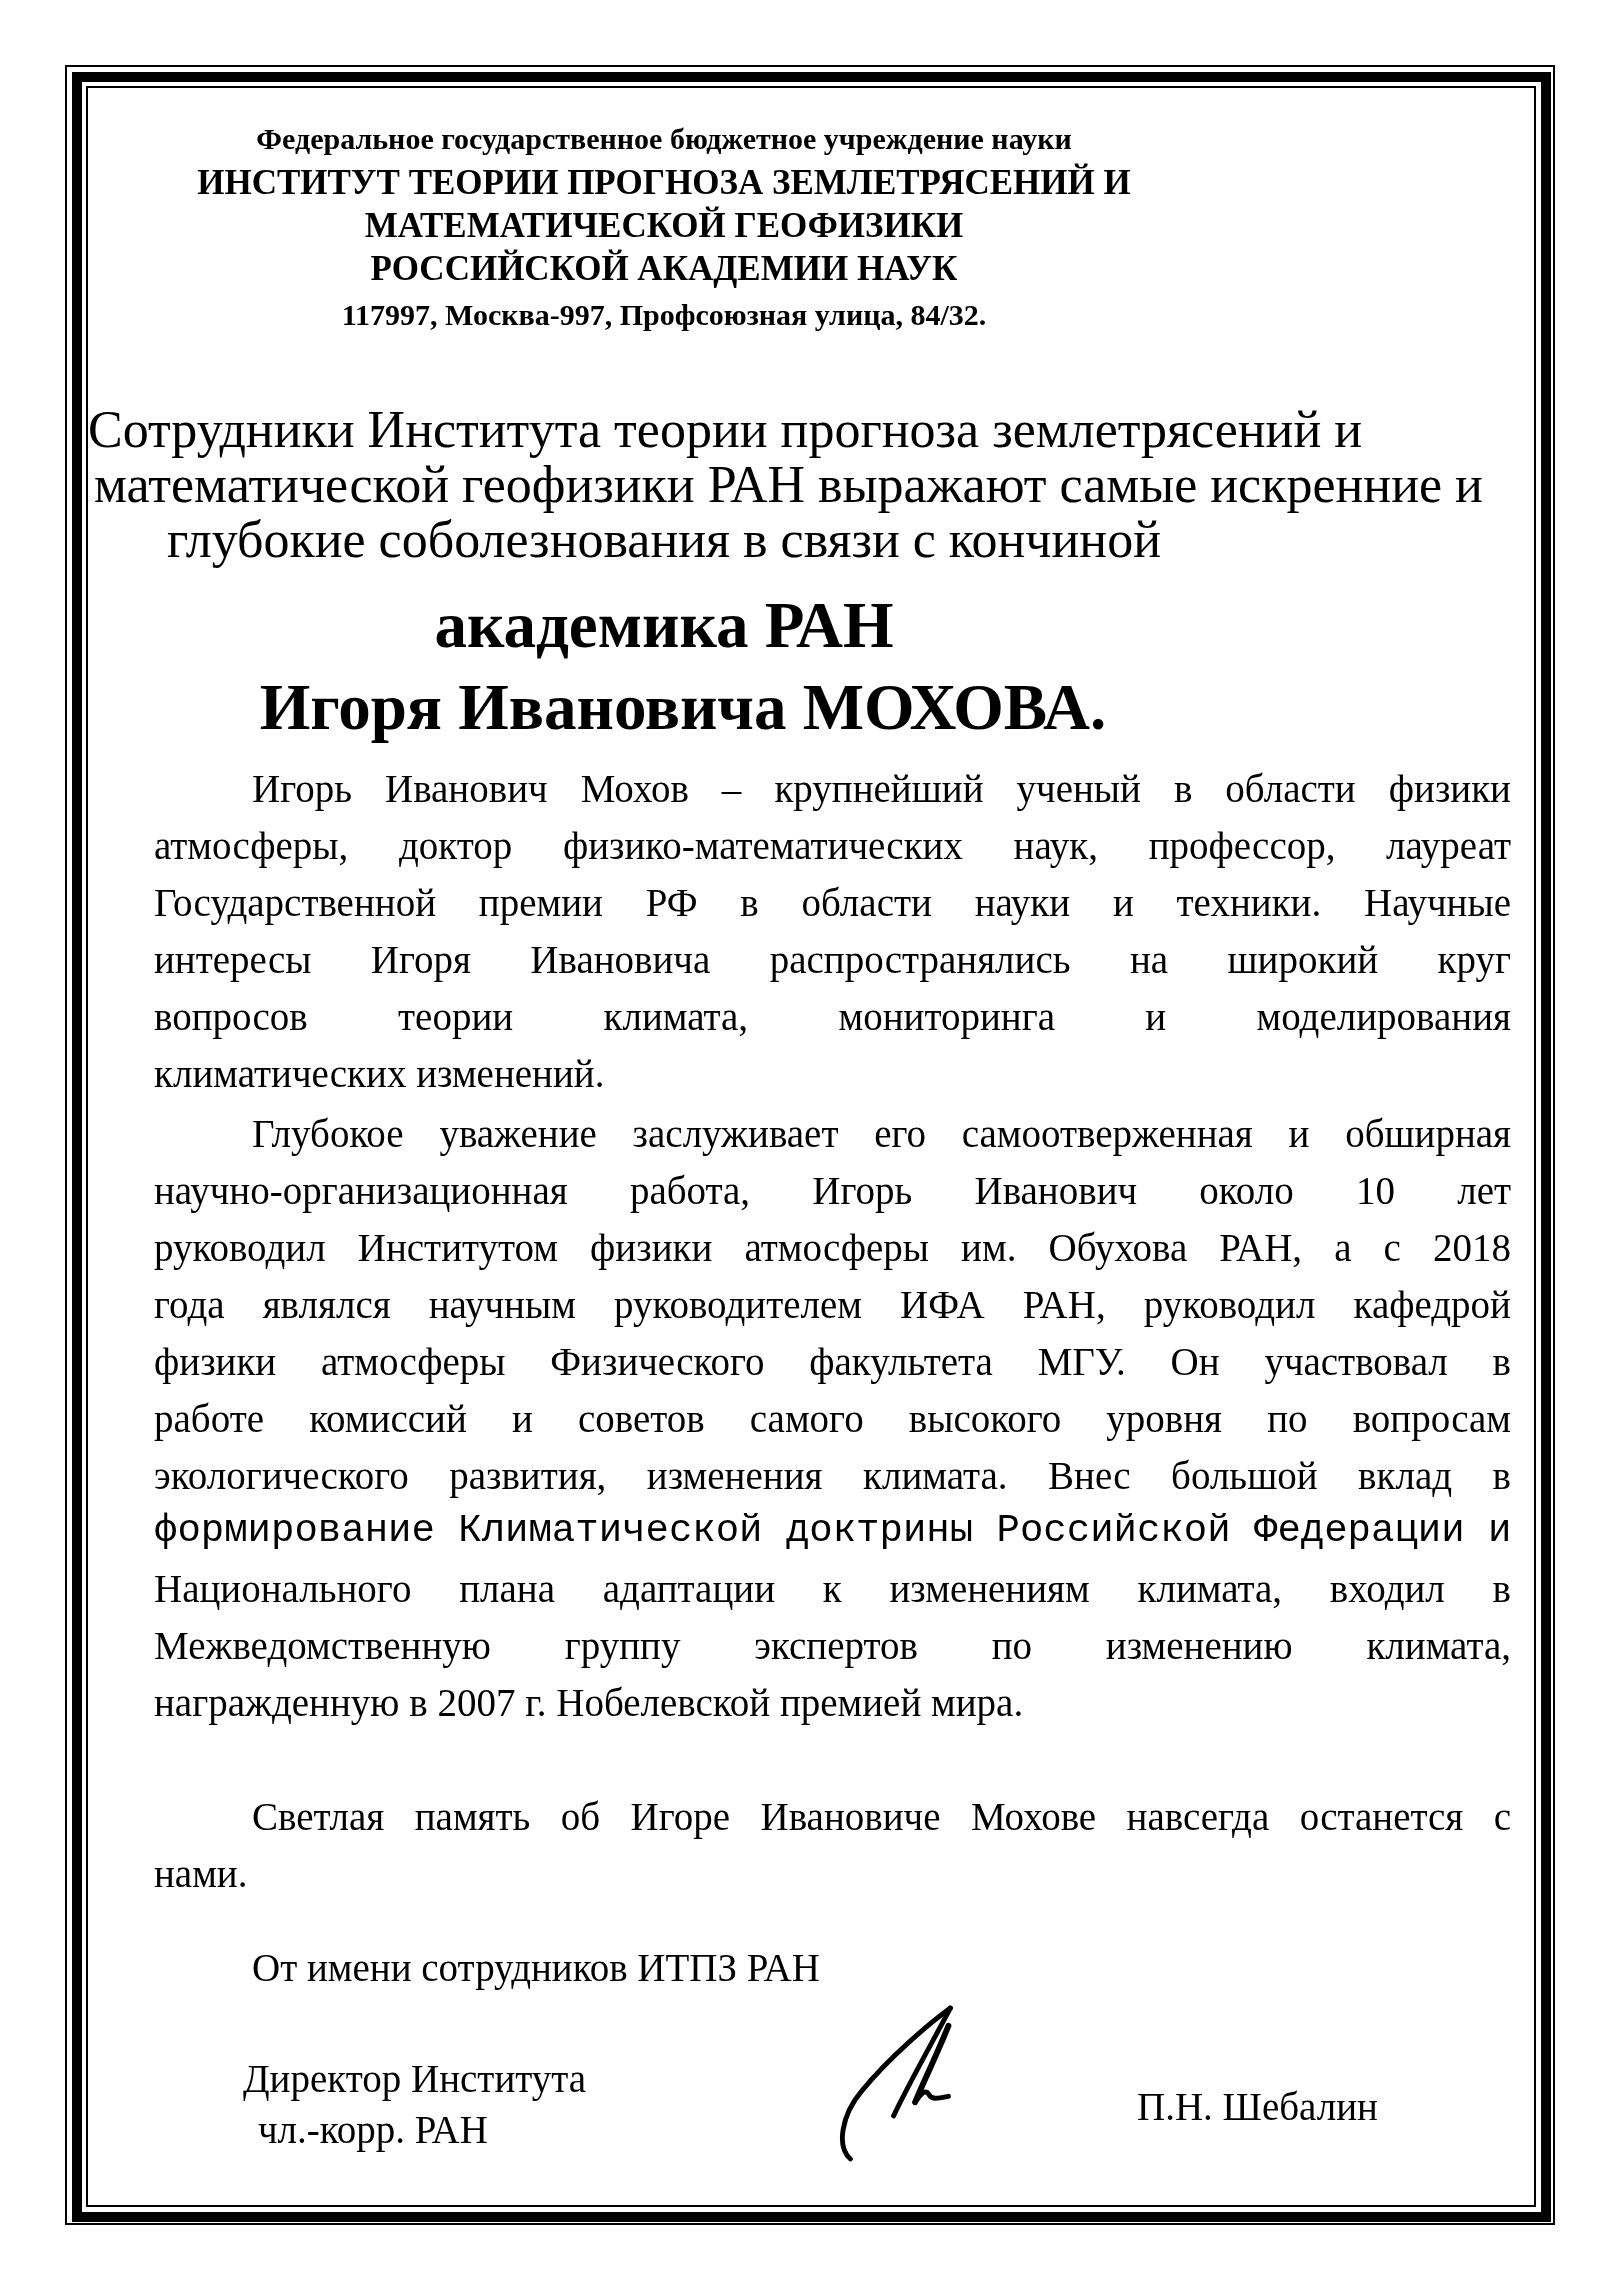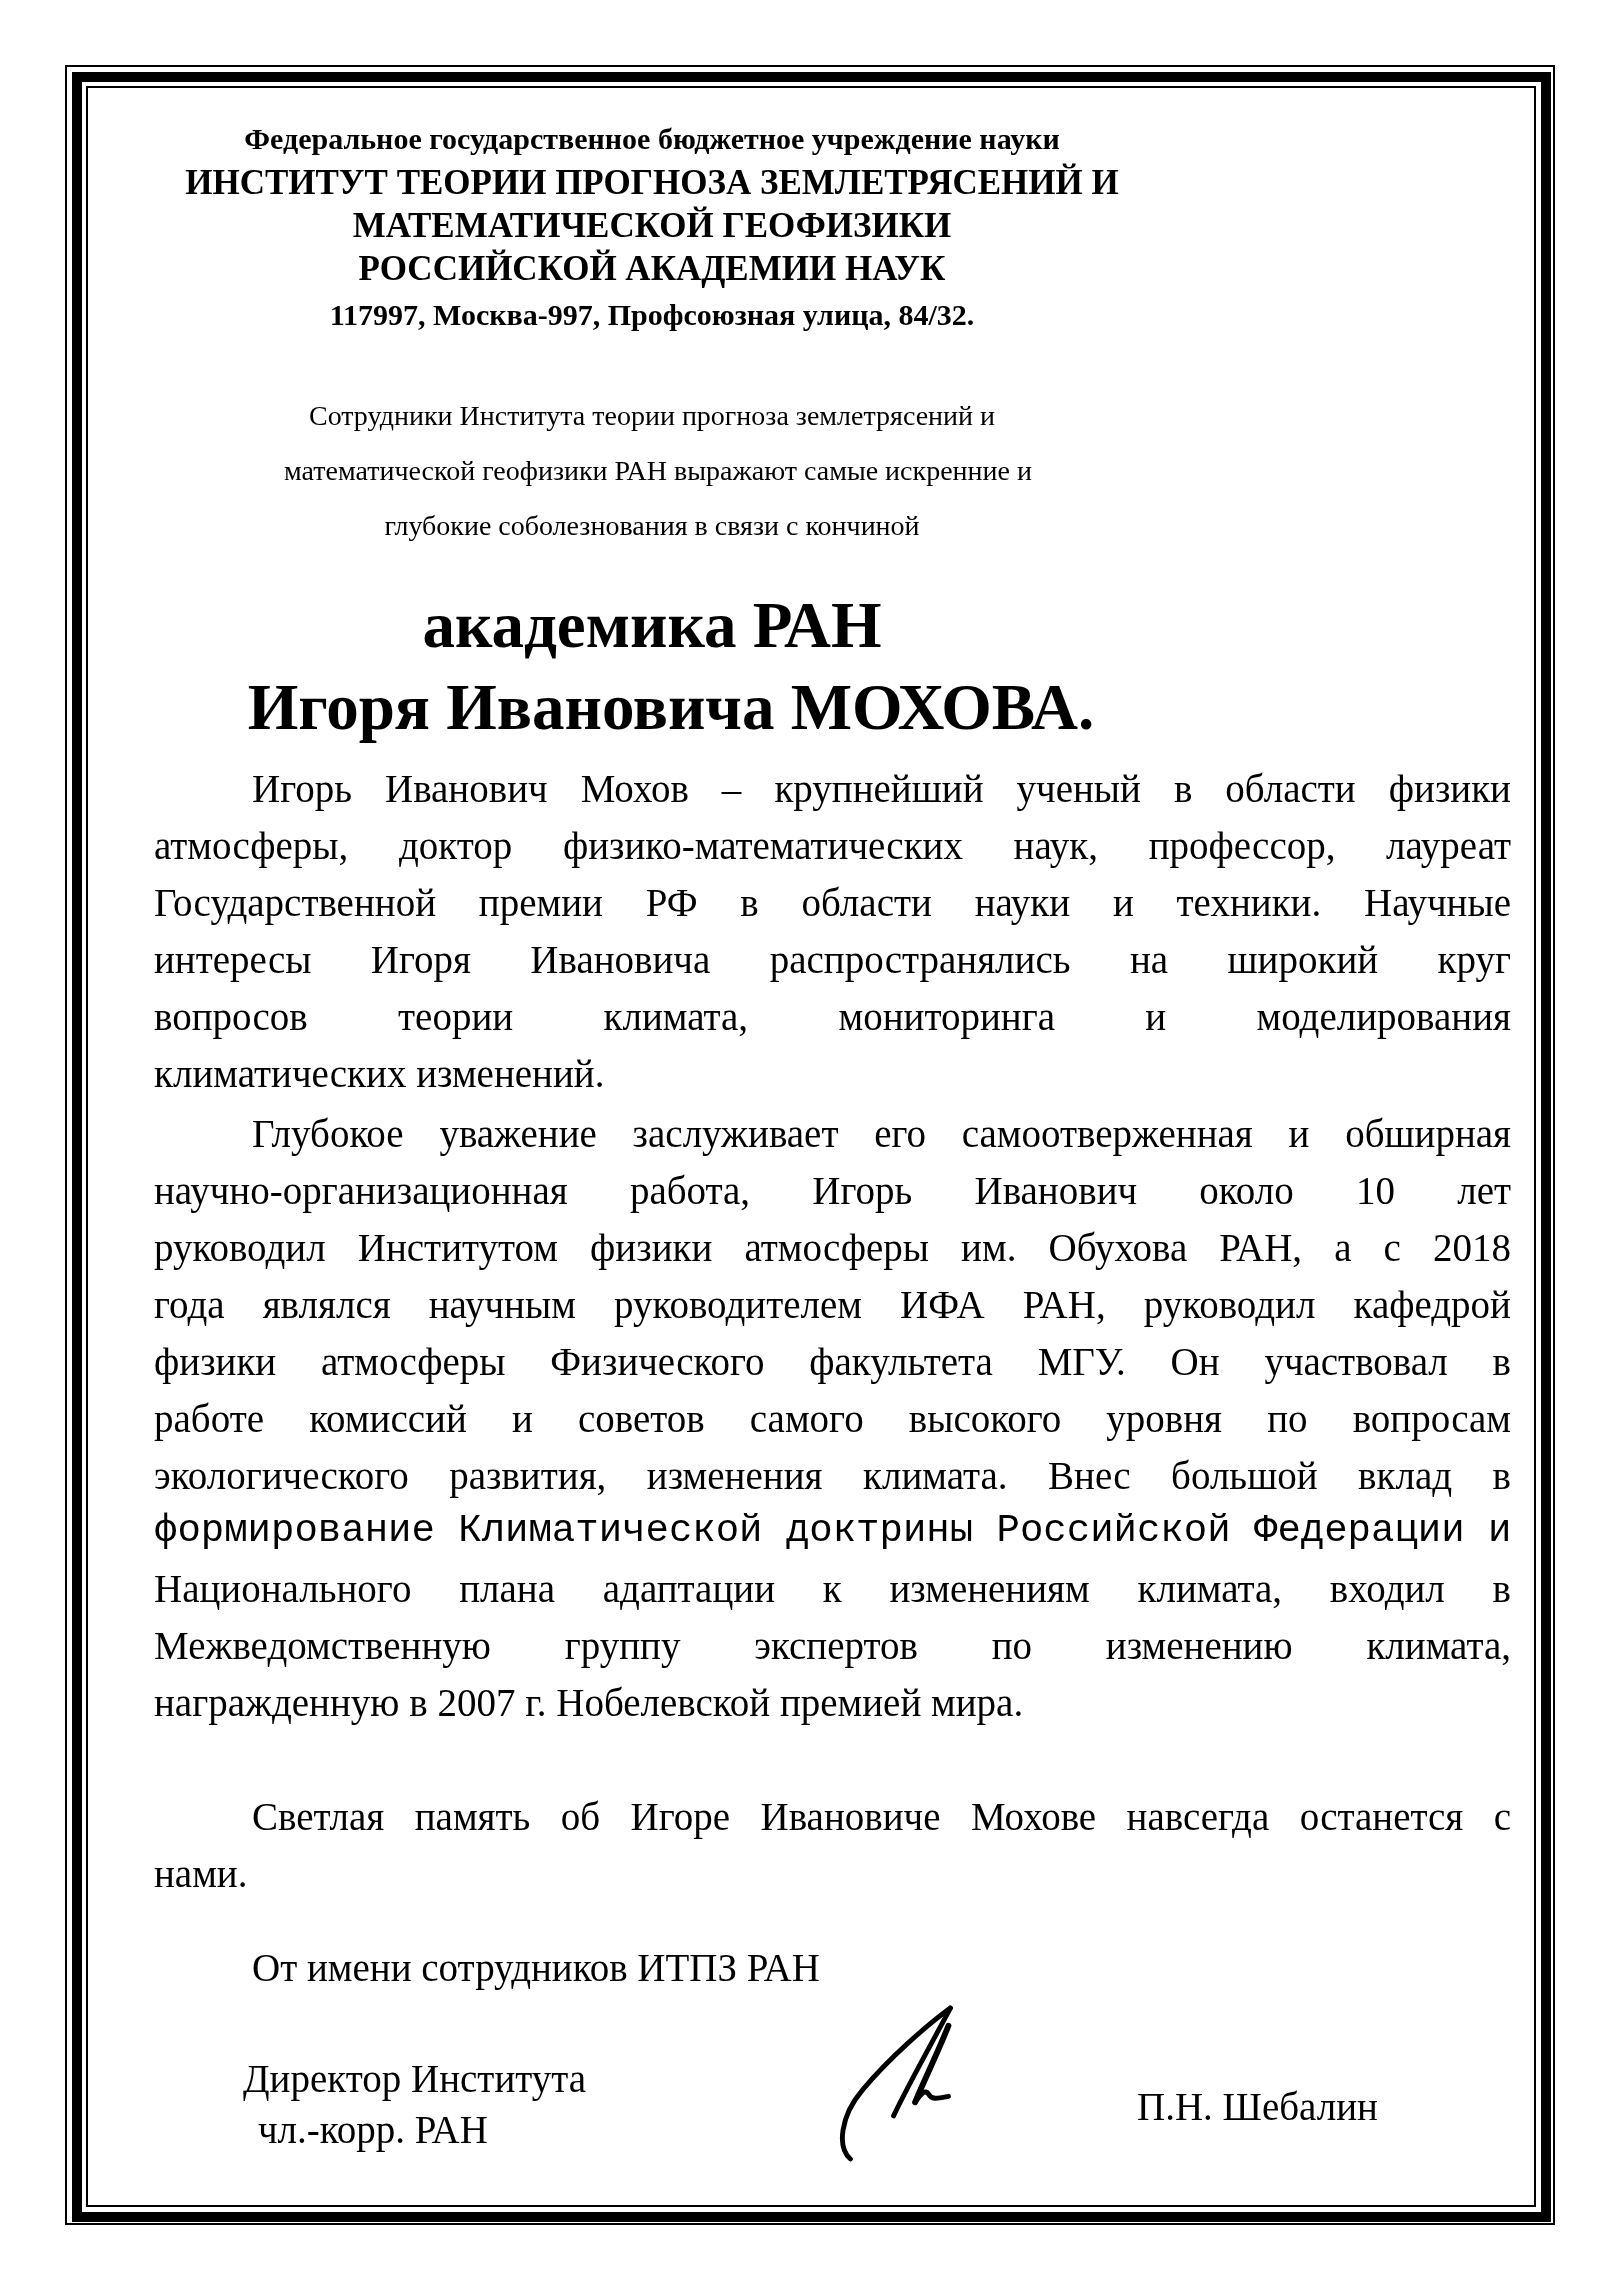--- a/index.html
+++ b/index.html
@@ -5,24 +5,24 @@
   html, body { margin: 0; padding: 0; background: #ffffff; }
   body { width: 1621px; height: 2293px; position: relative; overflow: hidden;
          font-family: "Liberation Serif", "DejaVu Serif", serif; color: #000; }
   .frame-outer { position: absolute; left: 65px; top: 65px; width: 1490px; height: 2160px;
                  border: 2px solid #000; box-sizing: border-box; }
   .frame-thick { position: absolute; left: 72px; top: 72px; width: 1479px; height: 2150px;
                  border: 10.8px solid #000; box-sizing: border-box; }
   .frame-inner { position: absolute; left: 86px; top: 86px; width: 1450px; height: 2121px;
                  border: 2px solid #000; box-sizing: border-box; }
 
-  .center { position: absolute; left: 76px; width: 1152px; text-align: center; white-space: nowrap; }
+  .center { position: absolute; left: 88px; width: 1152px; text-align: center; white-space: nowrap; }
   .hdr-small { font-weight: bold; font-size: 30px; }
   .hdr-big { font-weight: bold; font-size: 35px; }
-  .intro { font-size: 28px; }
+  .intro { font-size: 52px; }
   .title { font-weight: bold; font-size: 65px; }
 
   .body-line { position: absolute; left: 154px; width: 1357px; font-size: 39px; white-space: nowrap;
                text-align: justify; text-align-last: justify; }
   .body-line.indent { left: 252px; width: 1259px; }
   .body-line.last { text-align: left; text-align-last: left; }
 
   .sig-text { position: absolute; font-size: 39px; white-space: nowrap; }
   .signature { position: absolute; left: 823px; top: 2000px; width: 147px; height: 172px; }
 </style>

